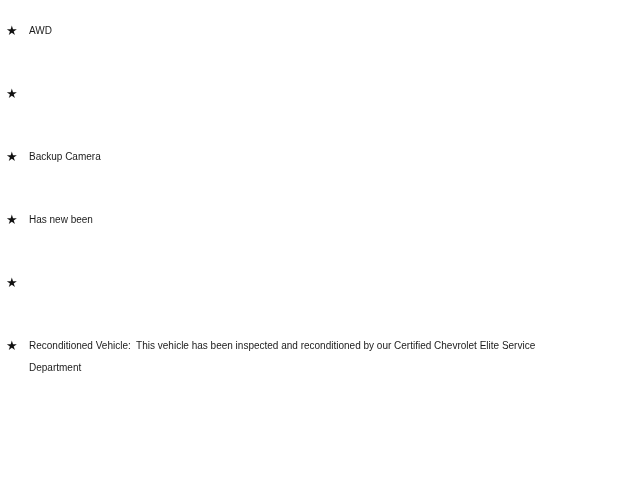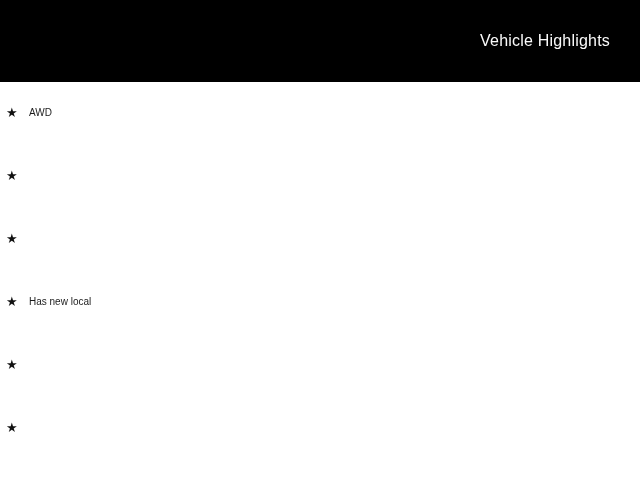--- a/index.html
+++ b/index.html
@@ -59,47 +59,46 @@
     max-width: 560px;
     white-space: pre-wrap;
     color: #1b1b1b;
   }
 </style>
 </head>
 <body>
 
 <div class="page">
 
-  <div class="header-bar">
-    <span class="header-title">Vehicle Highlights</span>
-  </div>
 
   <ul class="highlights-list">
 
     <li class="highlight-item">
       <span class="star-icon">★</span>
       <span class="highlight-text">AWD</span>
     </li>
 
     <li class="highlight-item">
       <span class="star-icon">★</span>
     </li>
 
     <li class="highlight-item">
       <span class="star-icon">★</span>
+      <span class="highlight-text">Backup Camera</span>
     </li>
 
     <li class="highlight-item">
       <span class="star-icon">★</span>
-      <span class="highlight-text">Has new local</span>
+      <span class="highlight-text">Has new been</span>
     </li>
 
     <li class="highlight-item">
       <span class="star-icon">★</span>
     </li>
 
     <li class="highlight-item">
       <span class="star-icon">★</span>
+      <span class="highlight-text">Reconditioned Vehicle:  This vehicle has been inspected and reconditioned by our Certified Chevrolet Elite Service Department</span>
     </li>
 
   </ul>
 
 </div>
 
 </body></html>

